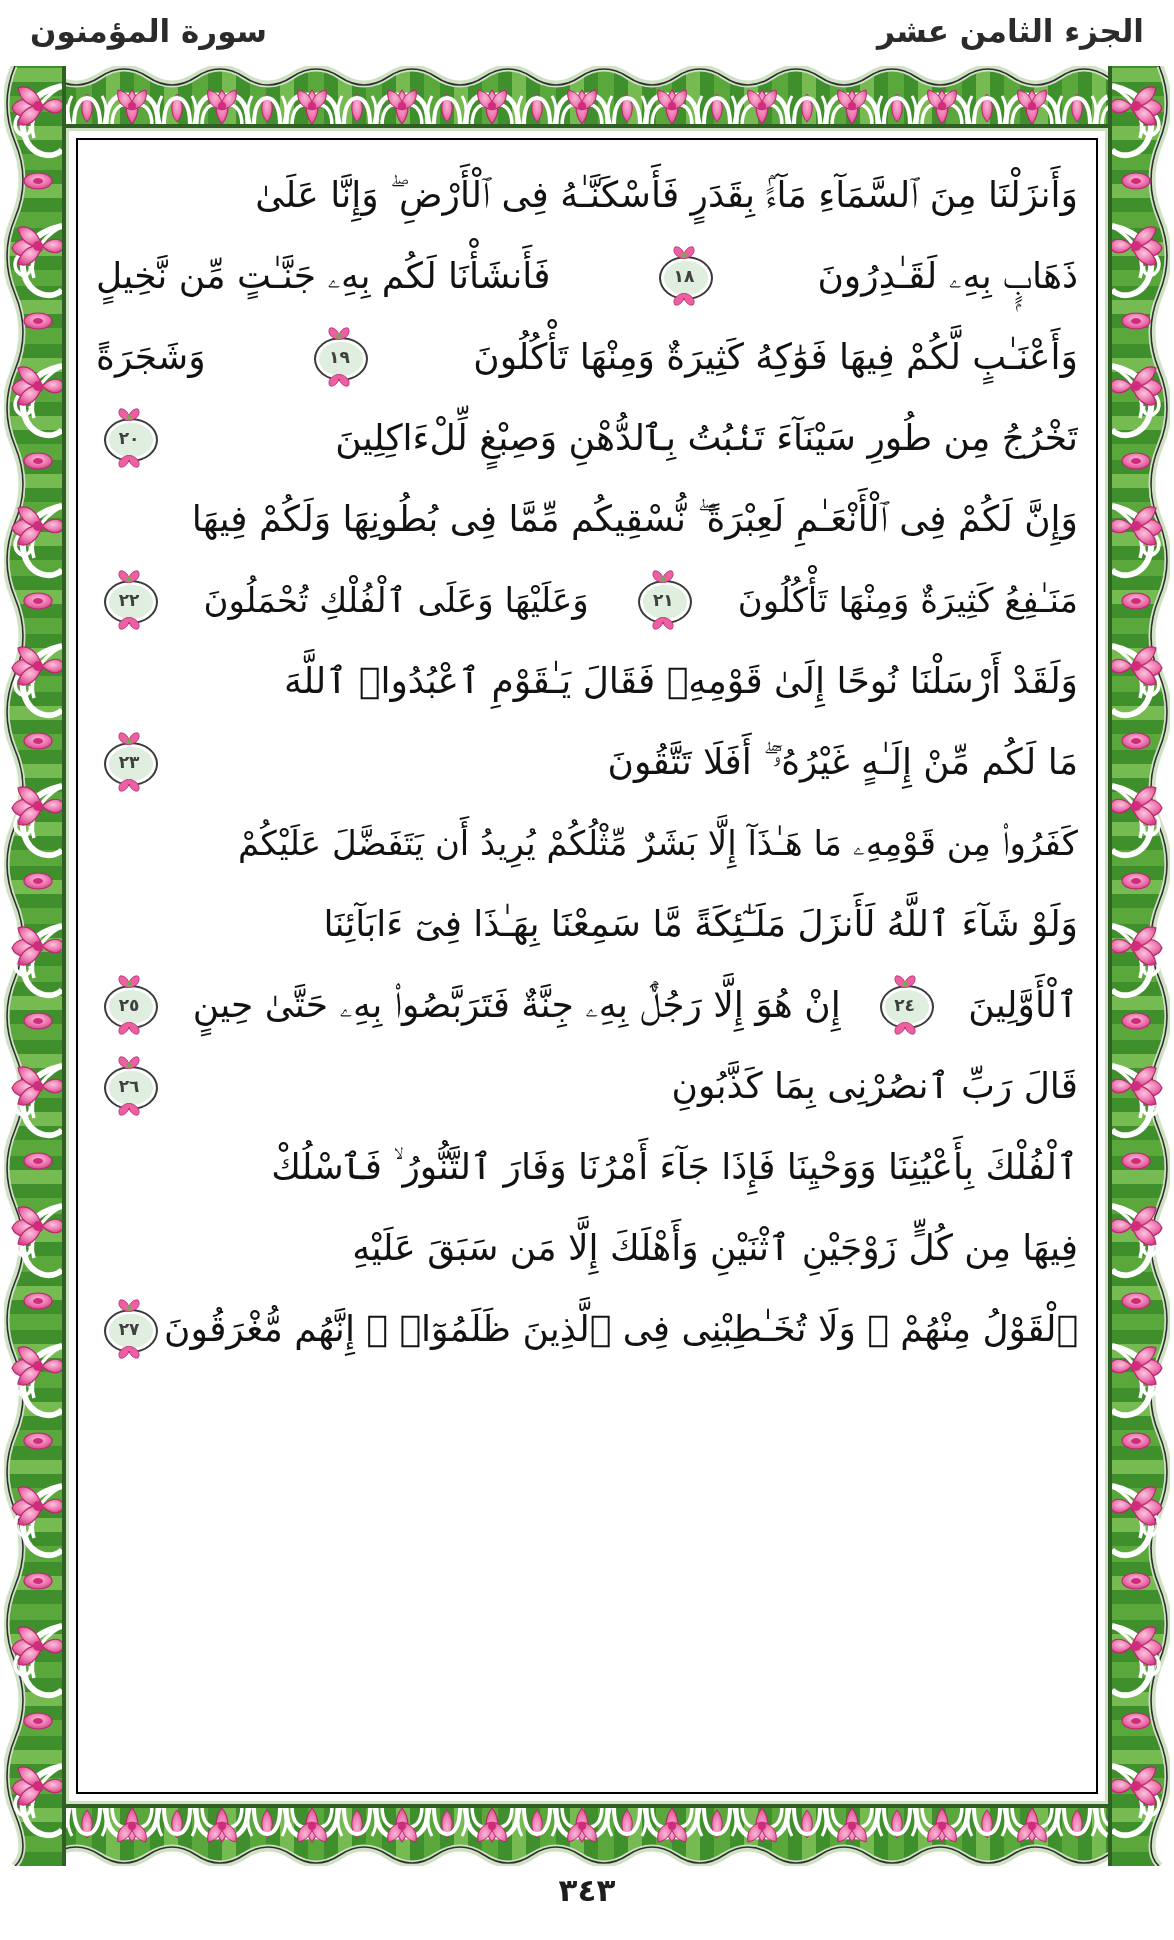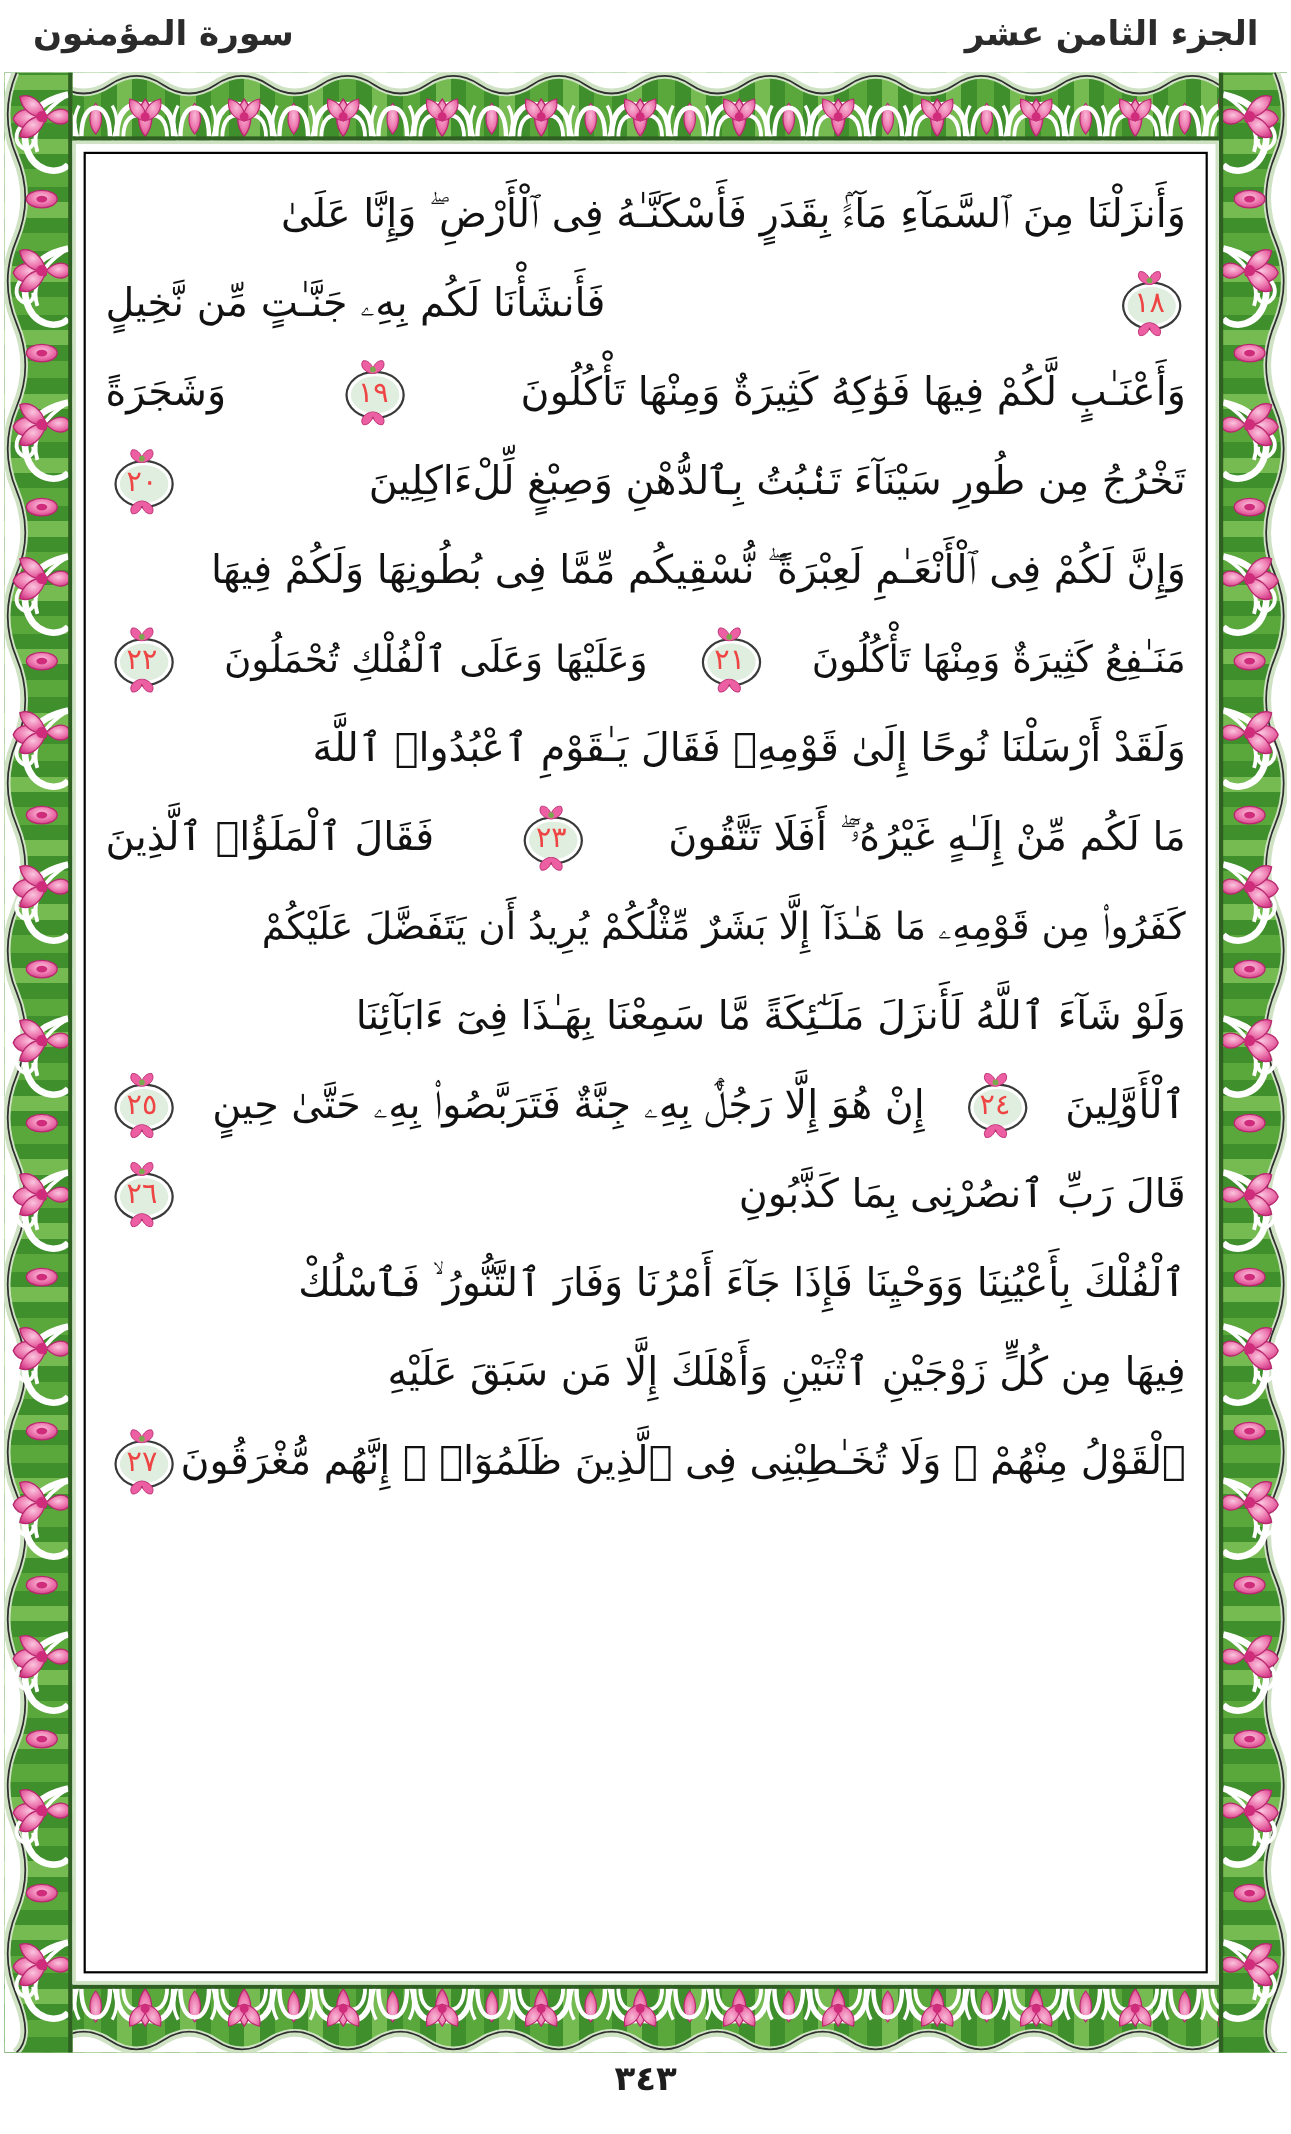--- a/index.html
+++ b/index.html
@@ -114,21 +114,21 @@
   .ayah-mark .flower-top,
   .ayah-mark .flower-bot{
     position:absolute;left:50%;transform:translateX(-50%);
     width:26px;height:13px;
   }
   .ayah-mark .flower-top{top:-7px;}
   .ayah-mark .flower-bot{bottom:-7px;}
   .ayah-mark .num{
     position:relative;z-index:4;
     font-family:"DejaVu Sans","Liberation Sans",sans-serif;
-    font-size:26px;color:#ef4444;font-weight:400;
+    font-size:17px;color:#404040;font-weight:700;
     direction:rtl;line-height:1;margin-top:1px;
   }
 
   
 
   
   .footer{
     position:absolute;left:0;top:1872px;width:1174px;
     text-align:center;
   }
@@ -447,20 +447,21 @@
 
   <div class="panel">
     <div class="panel-inner">
       <div class="ayat">
 
         <div class="line">
           <span class="txt">وَأَنزَلْنَا مِنَ ٱلسَّمَآءِ مَآءًۢ بِقَدَرٍ فَأَسْكَنَّـٰهُ فِى ٱلْأَرْضِ ۖ وَإِنَّا عَلَىٰ</span>
         </div>
 
         <div class="line">
+          <span class="txt">ذَهَابٍۭ بِهِۦ لَقَـٰدِرُونَ</span>
           <span class="ayah-mark">
             <span class="oval"></span>
             <svg class="flower-top" viewBox="0 0 26 13">
                 <path d="M13 13 C4 11 1 5 4 1 C8 0 12 4 13 8 C14 4 18 0 22 1 C25 5 22 11 13 13 Z" fill="#ec5fa3" stroke="#b8286e" stroke-width=".8"></path>
                 <circle cx="13" cy="9" r="2.6" fill="#7aa84e"></circle>
               </svg>
             <svg class="flower-bot" viewBox="0 0 26 13">
                 <path d="M13 0 C4 2 1 8 4 12 C8 13 12 9 13 5 C14 9 18 13 22 12 C25 8 22 2 13 0 Z" fill="#ec5fa3" stroke="#b8286e" stroke-width=".8"></path>
               </svg>
             <span class="num">١٨</span>
@@ -540,21 +541,20 @@
             <span class="oval"></span>
             <svg class="flower-top" viewBox="0 0 26 13">
                 <path d="M13 13 C4 11 1 5 4 1 C8 0 12 4 13 8 C14 4 18 0 22 1 C25 5 22 11 13 13 Z" fill="#ec5fa3" stroke="#b8286e" stroke-width=".8"></path>
                 <circle cx="13" cy="9" r="2.6" fill="#7aa84e"></circle>
               </svg>
             <svg class="flower-bot" viewBox="0 0 26 13">
                 <path d="M13 0 C4 2 1 8 4 12 C8 13 12 9 13 5 C14 9 18 13 22 12 C25 8 22 2 13 0 Z" fill="#ec5fa3" stroke="#b8286e" stroke-width=".8"></path>
               </svg>
             <span class="num">٢٣</span>
           </span>
-          <span class="txt">فَقَالَ ٱلْمَلَؤُا۟ ٱلَّذِينَ</span>
         </div>
 
         <div class="line fit">
           <span class="txt">كَفَرُوا۟ مِن قَوْمِهِۦ مَا هَـٰذَآ إِلَّا بَشَرٌ مِّثْلُكُمْ يُرِيدُ أَن يَتَفَضَّلَ عَلَيْكُمْ</span>
         </div>
 
         <div class="line">
           <span class="txt">وَلَوْ شَآءَ ٱللَّهُ لَأَنزَلَ مَلَـٰٓئِكَةً مَّا سَمِعْنَا بِهَـٰذَا فِىٓ ءَابَآئِنَا</span>
         </div>
 

